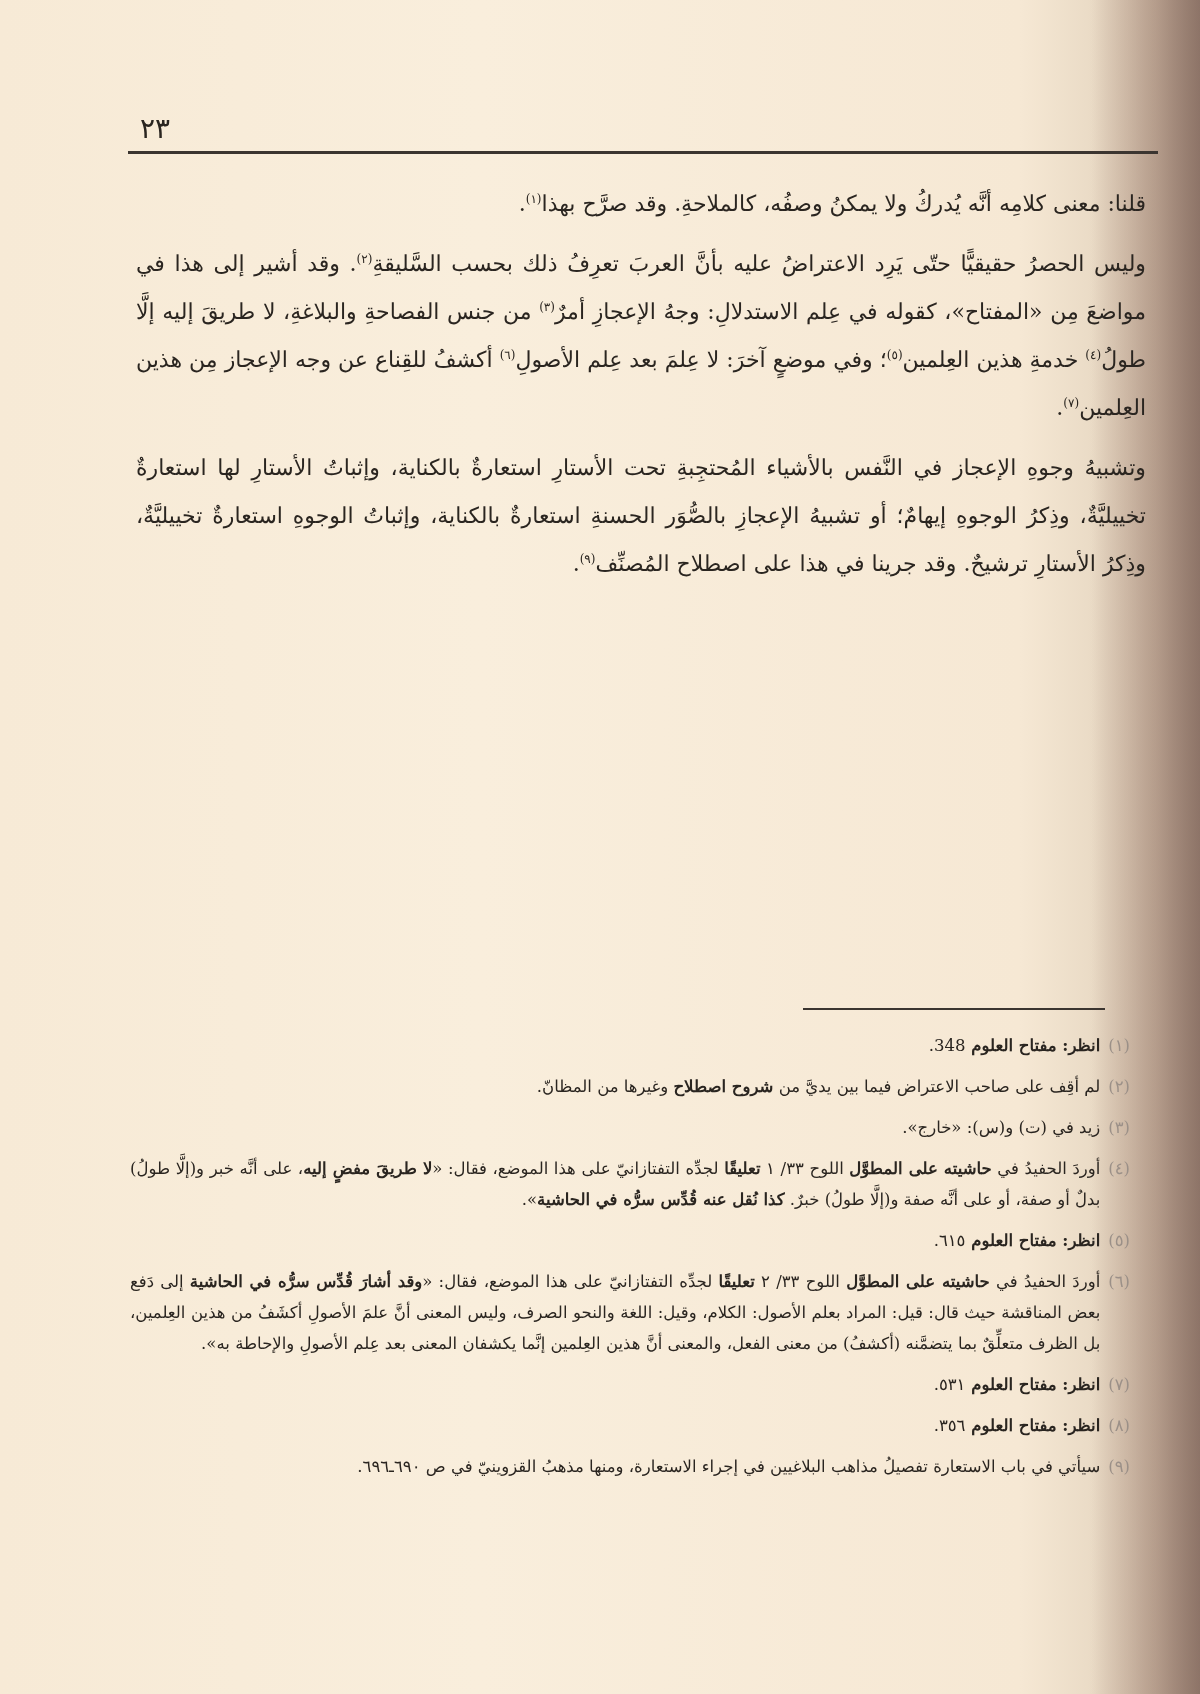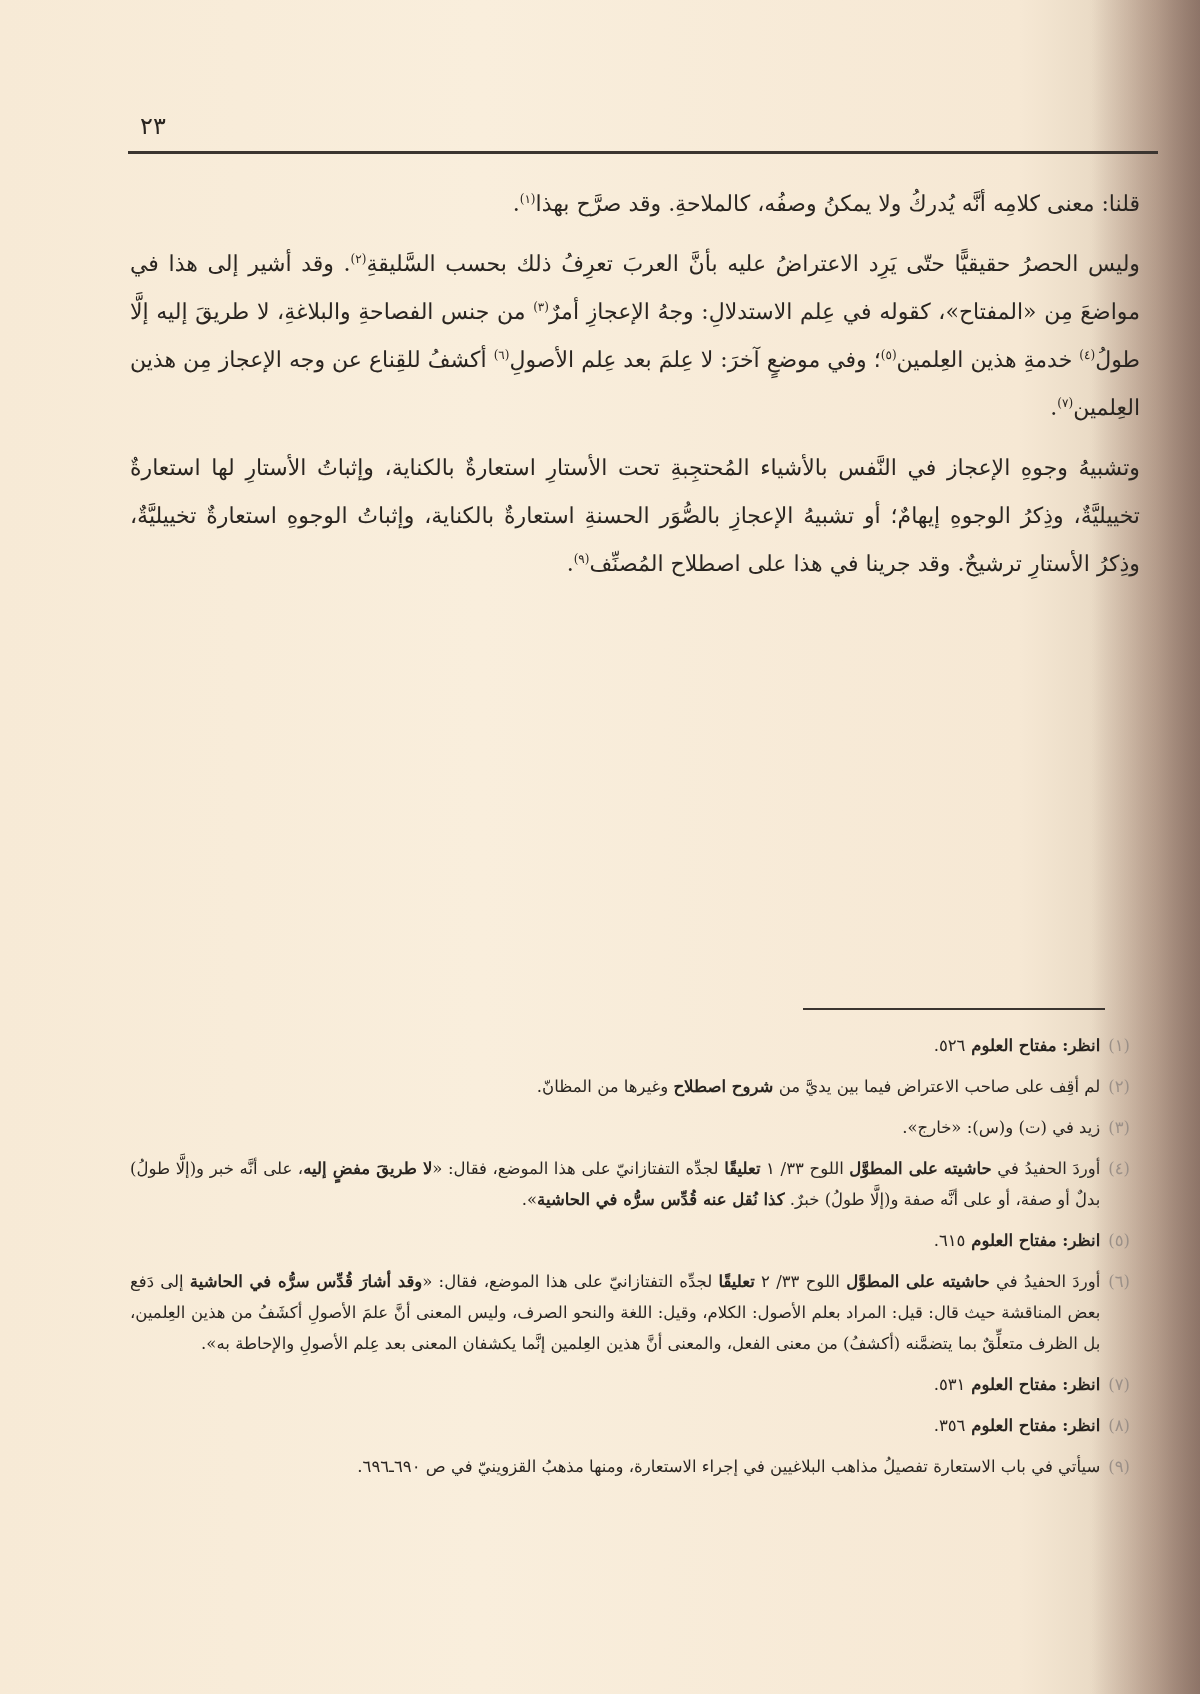--- a/index.html
+++ b/index.html
@@ -51,35 +51,35 @@
       font-weight: bold;
       font-size: 25px;
       color: #1e1a17;
       white-space: nowrap;
     }
     .page-number {
       position: absolute;
       left: 0;
       top: 4px;
       font-family: "DejaVu Sans", sans-serif;
-      font-size: 24px;
+      font-size: 28px;
       color: #2a2520;
     }
     .head-rule {
       position: absolute;
       top: 151px;
       left: 128px;
       width: 1030px;
       height: 3px;
       background: #3b3530;
     }
     .body-text {
       position: absolute;
       top: 180px;
-      left: 130px;
+      left: 136px;
       width: 1010px;
       direction: rtl;
       text-align: justify;
       text-align-last: right;
       font-family: "DejaVu Serif", serif;
       font-size: 22px;
       line-height: 48px;
       color: #2a2520;
     }
     .body-text p {
@@ -144,21 +144,21 @@
       <p><span>قلنا: معنى كلامِه أنَّه يُدركُ ولا يمكنُ وصفُه، كالملاحةِ. وقد صرَّح بهذا</span><sup class="fn-ref">(١)</sup><span>.</span></p>
       <p><span>وليس الحصرُ حقيقيًّا حتّى يَرِد الاعتراضُ عليه بأنَّ العربَ تعرِفُ ذلك بحسب السَّليقةِ</span><sup class="fn-ref">(٢)</sup><span>. وقد أشير إلى هذا في مواضعَ مِن «المفتاح»، كقوله في عِلم الاستدلالِ: وجهُ الإعجازِ أمرٌ</span><sup class="fn-ref">(٣)</sup><span> من جنس الفصاحةِ والبلاغةِ، لا طريقَ إليه إلَّا طولُ</span><sup class="fn-ref">(٤)</sup><span> خدمةِ هذين العِلمين</span><sup class="fn-ref">(٥)</sup><span>؛ وفي موضعٍ آخرَ: لا عِلمَ بعد عِلم الأصولِ</span><sup class="fn-ref">(٦)</sup><span> أكشفُ للقِناع عن وجه الإعجاز مِن هذين العِلمين</span><sup class="fn-ref">(٧)</sup><span>.</span></p>
       <p><span>وتشبيهُ وجوهِ الإعجاز في النَّفس بالأشياء المُحتجِبةِ تحت الأستارِ استعارةٌ بالكناية، وإثباتُ الأستارِ لها استعارةٌ تخييليَّةٌ، وذِكرُ الوجوهِ إيهامٌ؛ أو تشبيهُ الإعجازِ بالصُّوَر الحسنةِ استعارةٌ بالكناية، وإثباتُ الوجوهِ استعارةٌ تخييليَّةٌ، وذِكرُ الأستارِ ترشيحٌ. وقد جرينا في هذا على اصطلاح المُصنِّف</span><sup class="fn-ref">(٩)</sup><span>.</span></p>
     </div>
 
   <div class="fn-rule"></div>
 
   <div class="footnotes" id="footnotes">
       <div class="fn">
         <span class="fn-num">(١)</span>
-        <span class="fn-text"><b>انظر: </b><b>مفتاح العلوم </b><span>٥٢٦.</span></span>
+        <span class="fn-text"><b>انظر: </b><b>مفتاح العلوم </b><span>348.</span></span>
       </div>
       <div class="fn">
         <span class="fn-num">(٢)</span>
         <span class="fn-text"><span>لم أقِف على صاحب الاعتراض فيما بين يديَّ من </span><b>شروح اصطلاح</b><span> وغيرها من المظانّ.</span></span>
       </div>
       <div class="fn">
         <span class="fn-num">(٣)</span>
         <span class="fn-text"><span>زيد في (ت) و(س): «خارج».</span></span>
       </div>
       <div class="fn">

